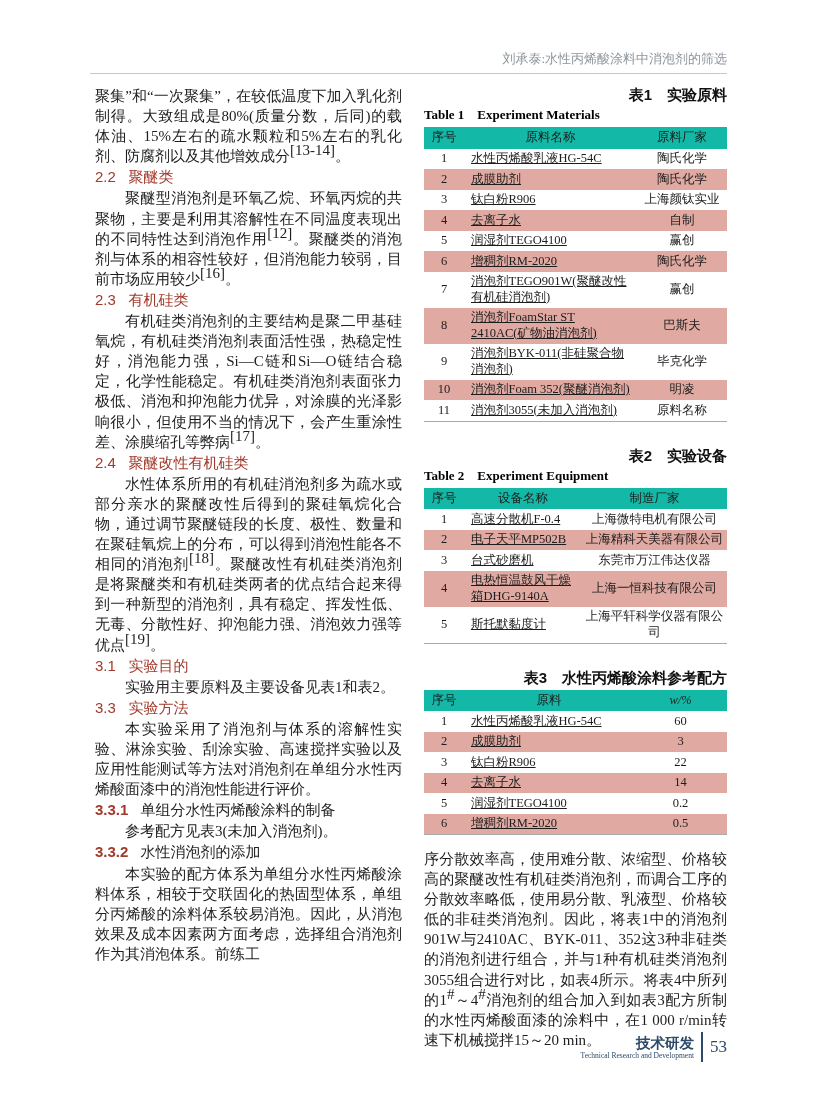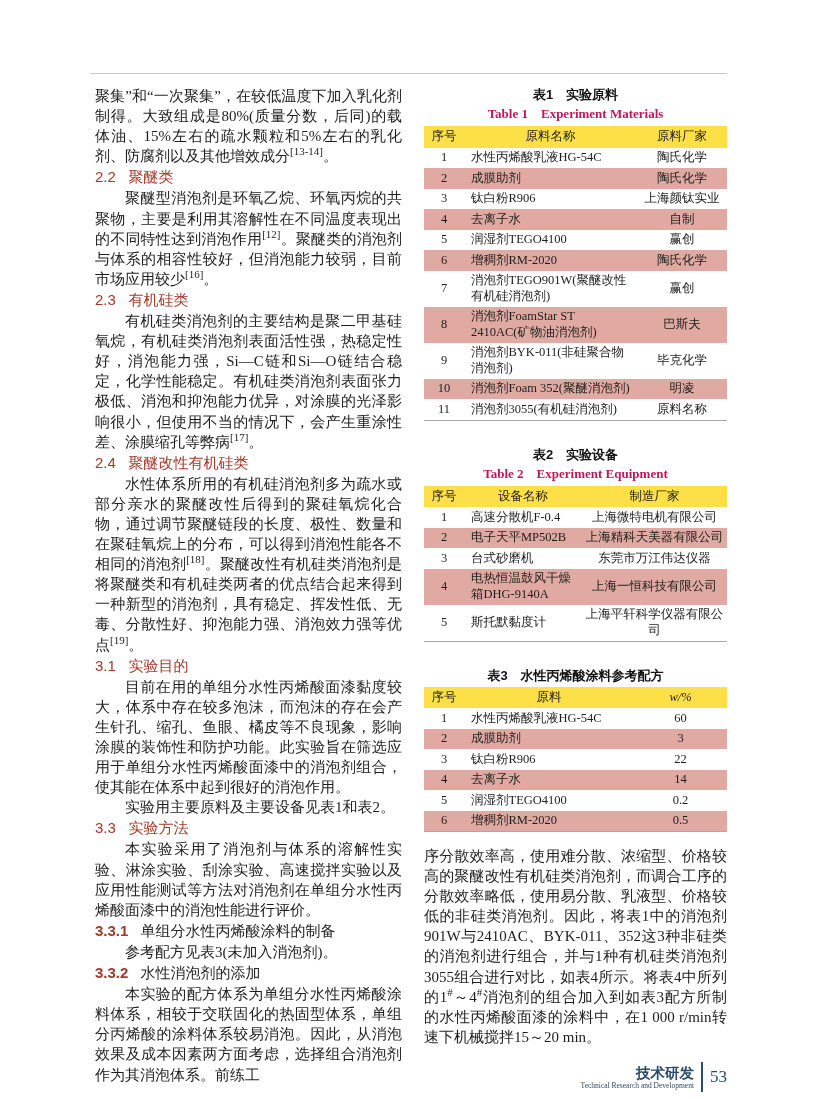--- a/index.html
+++ b/index.html
@@ -17,61 +17,64 @@
     font-family:"Liberation Serif","DejaVu Serif",serif;
   }
   .header-rule { position:absolute; top:73px; left:90px; width:637px; border-top:1px solid #c5c9cb; }
 
   .content { position:absolute; top:86px; left:95px; width:632px; display:flex; gap:22px; }
   .col-left  { width:307px; }
   .col-right { width:303px; }
 
   p.body { margin:0; text-align:justify; font-size:15px; line-height:20.1px; }
   p.indent { text-indent:2em; }
-  sup { font-size:11px; line-height:0; }
+  sup { font-size:15px; line-height:0; }
 
   .h2 { margin:1px 0; font-size:15px; line-height:20.1px; font-weight:normal;
         color:#a23a2c; font-family:"Liberation Sans","DejaVu Sans",sans-serif; }
   .h2 .num { margin-right:0.85em; }
   .h1 { margin:11px 0 6px 0; font-size:19.5px; line-height:24px; font-weight:bold;
         color:#a23a2c; font-family:"Liberation Sans","DejaVu Sans",sans-serif; }
   .h1 .num { margin-right:1.1em; }
   .h3 { margin:1px 0; font-size:15px; line-height:20.1px; font-weight:normal; color:#232323; }
   .h3 .num { color:#a23a2c; font-weight:bold; margin-right:0.8em;
              font-family:"Liberation Sans","DejaVu Sans",sans-serif; }
 
   .table-block { margin-bottom:25px; }
-  .cap-zh { text-align:center; font-size:13px; font-weight:bold; color:#111;
+  .cap-zh { text-align:right; font-size:15px; font-weight:bold; color:#111;
             font-family:"Liberation Sans","DejaVu Sans",sans-serif; margin-bottom:2px; }
-  .cap-en { text-align:center; font-size:13px; font-weight:bold; color:#be185d;
+  .cap-en { font-size:13px; font-weight:bold; color:#000000;
             font-family:"Liberation Serif","DejaVu Serif",serif; margin-bottom:4px; line-height:16px; }
   table { width:100%; border-collapse:collapse; table-layout:fixed;
           font-size:12.5px; line-height:15.5px; border-bottom:1.5px solid #a9a9a9; }
-  thead tr { background:#fde047;border-radius:6px; }
+  thead tr { background:#14b8a6;border-radius:6px; }
   tbody tr:nth-child(even) { background:#e0aaa2; }
   th { font-weight:normal; text-align:center; padding:3px 2px; }
   td { padding:2.5px 2px; }
   td:first-child { text-align:center; }
-  td:nth-child(2) { text-align:left; padding-left:7px; }
+  td:nth-child(2) { text-align:left; padding-left:7px;text-decoration:underline; }
   td:last-child { text-align:center; }
 
-  .footer { position:absolute; top:1062px; left:95px; width:632px;
+  .footer { position:absolute; top:1032px; left:95px; width:632px;
             display:flex; justify-content:flex-end; align-items:center; }
   .footer-label { text-align:right; color:#2c4a69; margin-right:7px; }
   .footer-zh { font-size:14.5px; font-weight:bold; line-height:16px;
                font-family:"Liberation Sans","DejaVu Sans",sans-serif; }
   .footer-en { font-size:7.5px; line-height:9px; }
   .footer-divider { width:2px; height:30px; background:#2c4a69; margin-right:7px; }
   .footer-page { font-size:17px; color:#2c4a69; }
 </style>
 </head>
 <body>
 
 <div class="page">
 
+  <div class="running-header">
+    <span>刘承泰:水性丙烯酸涂料中消泡剂的筛选</span>
+  </div>
   <div class="header-rule"></div>
 
   <div class="content">
 
     <div class="col-left">
       <p class="body">聚集”和“一次聚集”，在较低温度下加入乳化剂制得。大致组成是80%(质量分数，后同)的载体油、15%左右的疏水颗粒和5%左右的乳化剂、防腐剂以及其他增效成分<sup>[13-14]</sup>。</p>
 
       <div class="h2">
         <span class="num">2.2</span><span>聚醚类</span>
       </div>
@@ -84,21 +87,20 @@
 
       <div class="h2">
         <span class="num">2.4</span><span>聚醚改性有机硅类</span>
       </div>
       <p class="body indent">水性体系所用的有机硅消泡剂多为疏水或部分亲水的聚醚改性后得到的聚硅氧烷化合物，通过调节聚醚链段的长度、极性、数量和在聚硅氧烷上的分布，可以得到消泡性能各不相同的消泡剂<sup>[18]</sup>。聚醚改性有机硅类消泡剂是将聚醚类和有机硅类两者的优点结合起来得到一种新型的消泡剂，具有稳定、挥发性低、无毒、分散性好、抑泡能力强、消泡效力强等优点<sup>[19]</sup>。</p>
 
 
       <div class="h2">
         <span class="num">3.1</span><span>实验目的</span>
       </div>
-      <p class="body indent">目前在用的单组分水性丙烯酸面漆黏度较大，体系中存在较多泡沫，而泡沫的存在会产生针孔、缩孔、鱼眼、橘皮等不良现象，影响涂膜的装饰性和防护功能。此实验旨在筛选应用于单组分水性丙烯酸面漆中的消泡剂组合，使其能在体系中起到很好的消泡作用。</p>
 
       <p class="body indent">实验用主要原料及主要设备见表1和表2。</p>
 
       <div class="h2">
         <span class="num">3.3</span><span>实验方法</span>
       </div>
       <p class="body indent">本实验采用了消泡剂与体系的溶解性实验、淋涂实验、刮涂实验、高速搅拌实验以及应用性能测试等方法对消泡剂在单组分水性丙烯酸面漆中的消泡性能进行评价。</p>
 
       <div class="h3">
         <span class="num">3.3.1</span><span>单组分水性丙烯酸涂料的制备</span>
@@ -175,21 +177,21 @@
                 <td>消泡剂BYK-011(非硅聚合物消泡剂)</td>
                 <td>毕克化学</td>
               </tr>
               <tr>
                 <td>10</td>
                 <td>消泡剂Foam 352(聚醚消泡剂)</td>
                 <td>明凌</td>
               </tr>
               <tr>
                 <td>11</td>
-                <td>消泡剂3055(有机硅消泡剂)</td>
+                <td>消泡剂3055(未加入消泡剂)</td>
                 <td>原料名称</td>
               </tr>
             </tbody>
           </table>
       </div>
 
       <div class="table-block">
         <div class="cap-zh">表2　实验设备</div>
         <div class="cap-en">Table 2　Experiment Equipment</div>
         <table>

